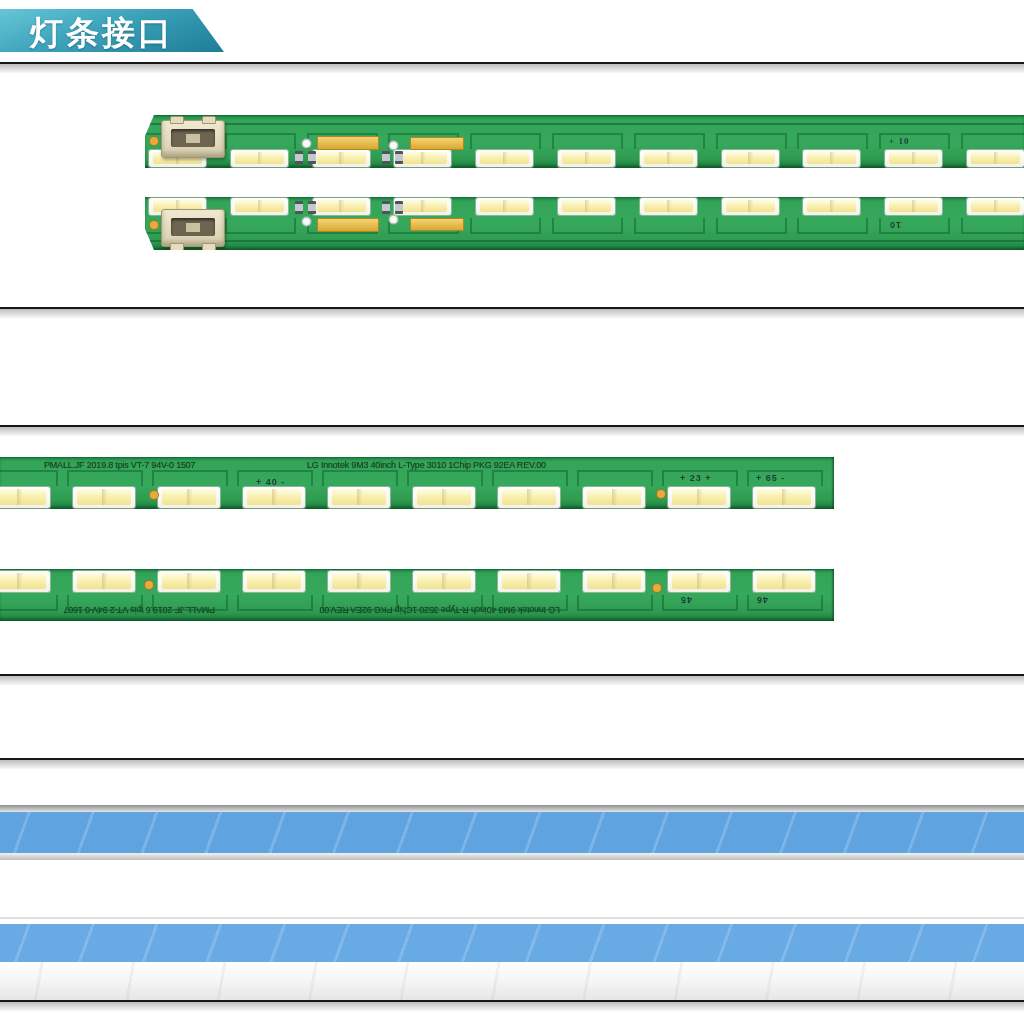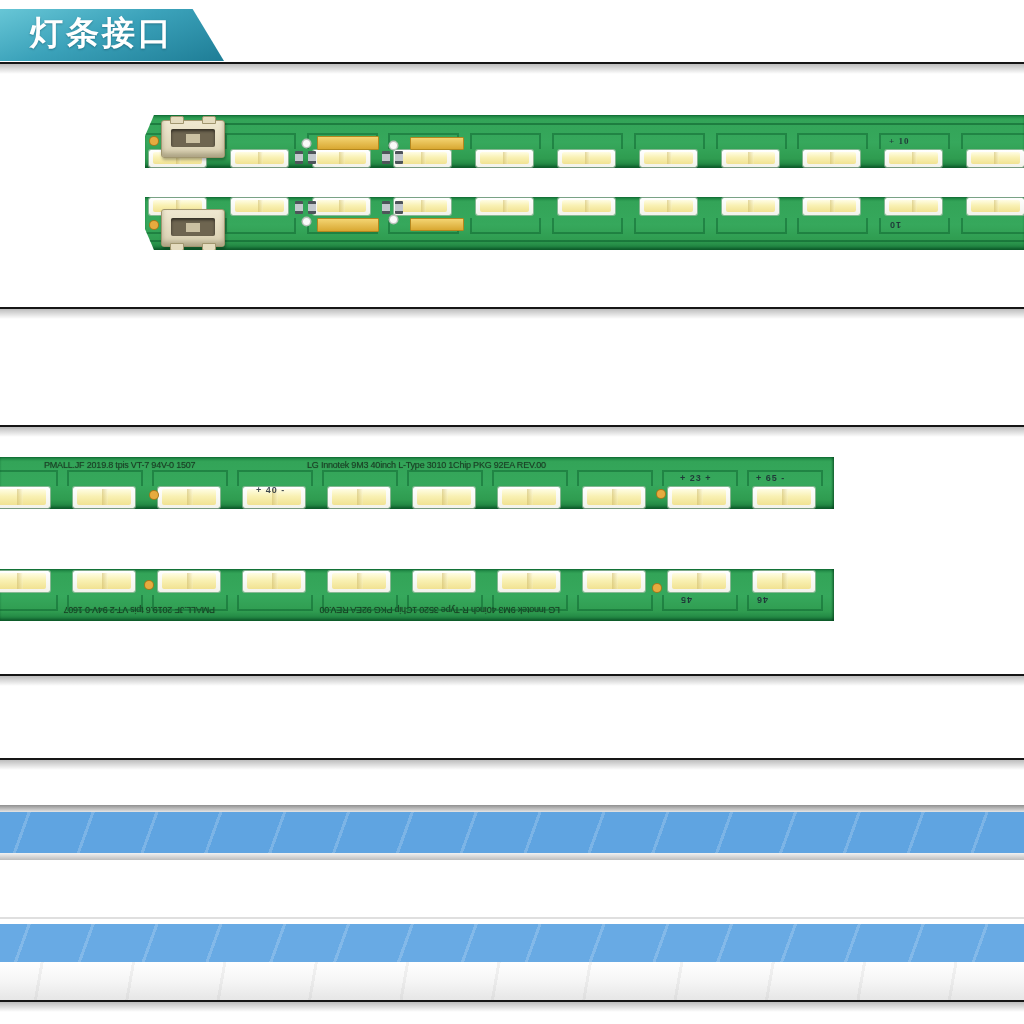--- a/index.html
+++ b/index.html
@@ -1,20 +1,20 @@
 <!DOCTYPE html>
 <html><head>
 <meta charset="utf-8">
 <style>
   html,body{margin:0;padding:0;background:#fff;}
   .page{position:relative;width:1024px;height:1024px;background:#fff;overflow:hidden;
         font-family:"Liberation Sans","DejaVu Sans",sans-serif;}
 
   
-  .banner{position:absolute;left:0;width:224px;height:52px;
+  .banner{position:absolute;left:0;width:224px;height:43px;
           clip-path:polygon(0 0,86% 0,100% 100%,0 100%);
           background:linear-gradient(160deg,#67c6d6 0%,#3ba2ba 45%,#1e7d96 100%);}
   .banner .ttl{position:absolute;left:30px;top:0;line-height:47px;color:#fff;
                font-size:33px;font-weight:bold;letter-spacing:3px;
                text-shadow:0 1px 2px rgba(0,40,55,.35);white-space:nowrap;}
 
   
   .rule{position:absolute;left:0;width:1024px;height:2px;background:#161616;}
   .rule::after{content:"";position:absolute;left:0;right:0;top:2px;height:10px;
                background:linear-gradient(180deg,rgba(0,0,0,.26),rgba(0,0,0,0));}
@@ -221,21 +221,21 @@
         <div class="led" style="left: 498px; top: 30px; width: 62px; height: 21px;"></div>
         <div class="trace" style="left: 492px; width: 72px; height: 14px; top: 13px;"></div>
         <div class="led" style="left: 583px; top: 30px; width: 62px; height: 21px;"></div>
         <div class="trace" style="left: 577px; width: 72px; height: 14px; top: 13px;"></div>
         <div class="led" style="left: 668px; top: 30px; width: 62px; height: 21px;"></div>
         <div class="trace" style="left: 662px; width: 72px; height: 14px; top: 13px;"></div>
         <div class="led" style="left: 753px; top: 30px; width: 62px; height: 21px;"></div>
         <div class="trace" style="left: 747px; width: 72px; height: 14px; top: 13px;"></div>
       </div>
     <div class="labelrow">
-        <span class="idx" style="left: 256px; top: 28px;">+   40   -</span>
+        <span class="idx" style="left: 256px; top: 20px;">+   40   -</span>
         <span class="idx" style="left: 680px; top: 16px;">+   23   +</span>
         <span class="idx" style="left: 756px; top: 16px;">+   65   -</span>
       </div>
     <span class="via-gold" style="left:150px;top:34px"></span>
     <span class="via-gold" style="left:657px;top:33px"></span>
   </div>
 
   <div class="strip endcut" style="left:0;top:569px;width:834px;height:52px">
     <div class="rot180">
       <span class="silk" style="left:274px;top:6px">LG Innotek 9M3 40inch R-Type 3520 1Chip PKG 92EA  REV.00</span>

